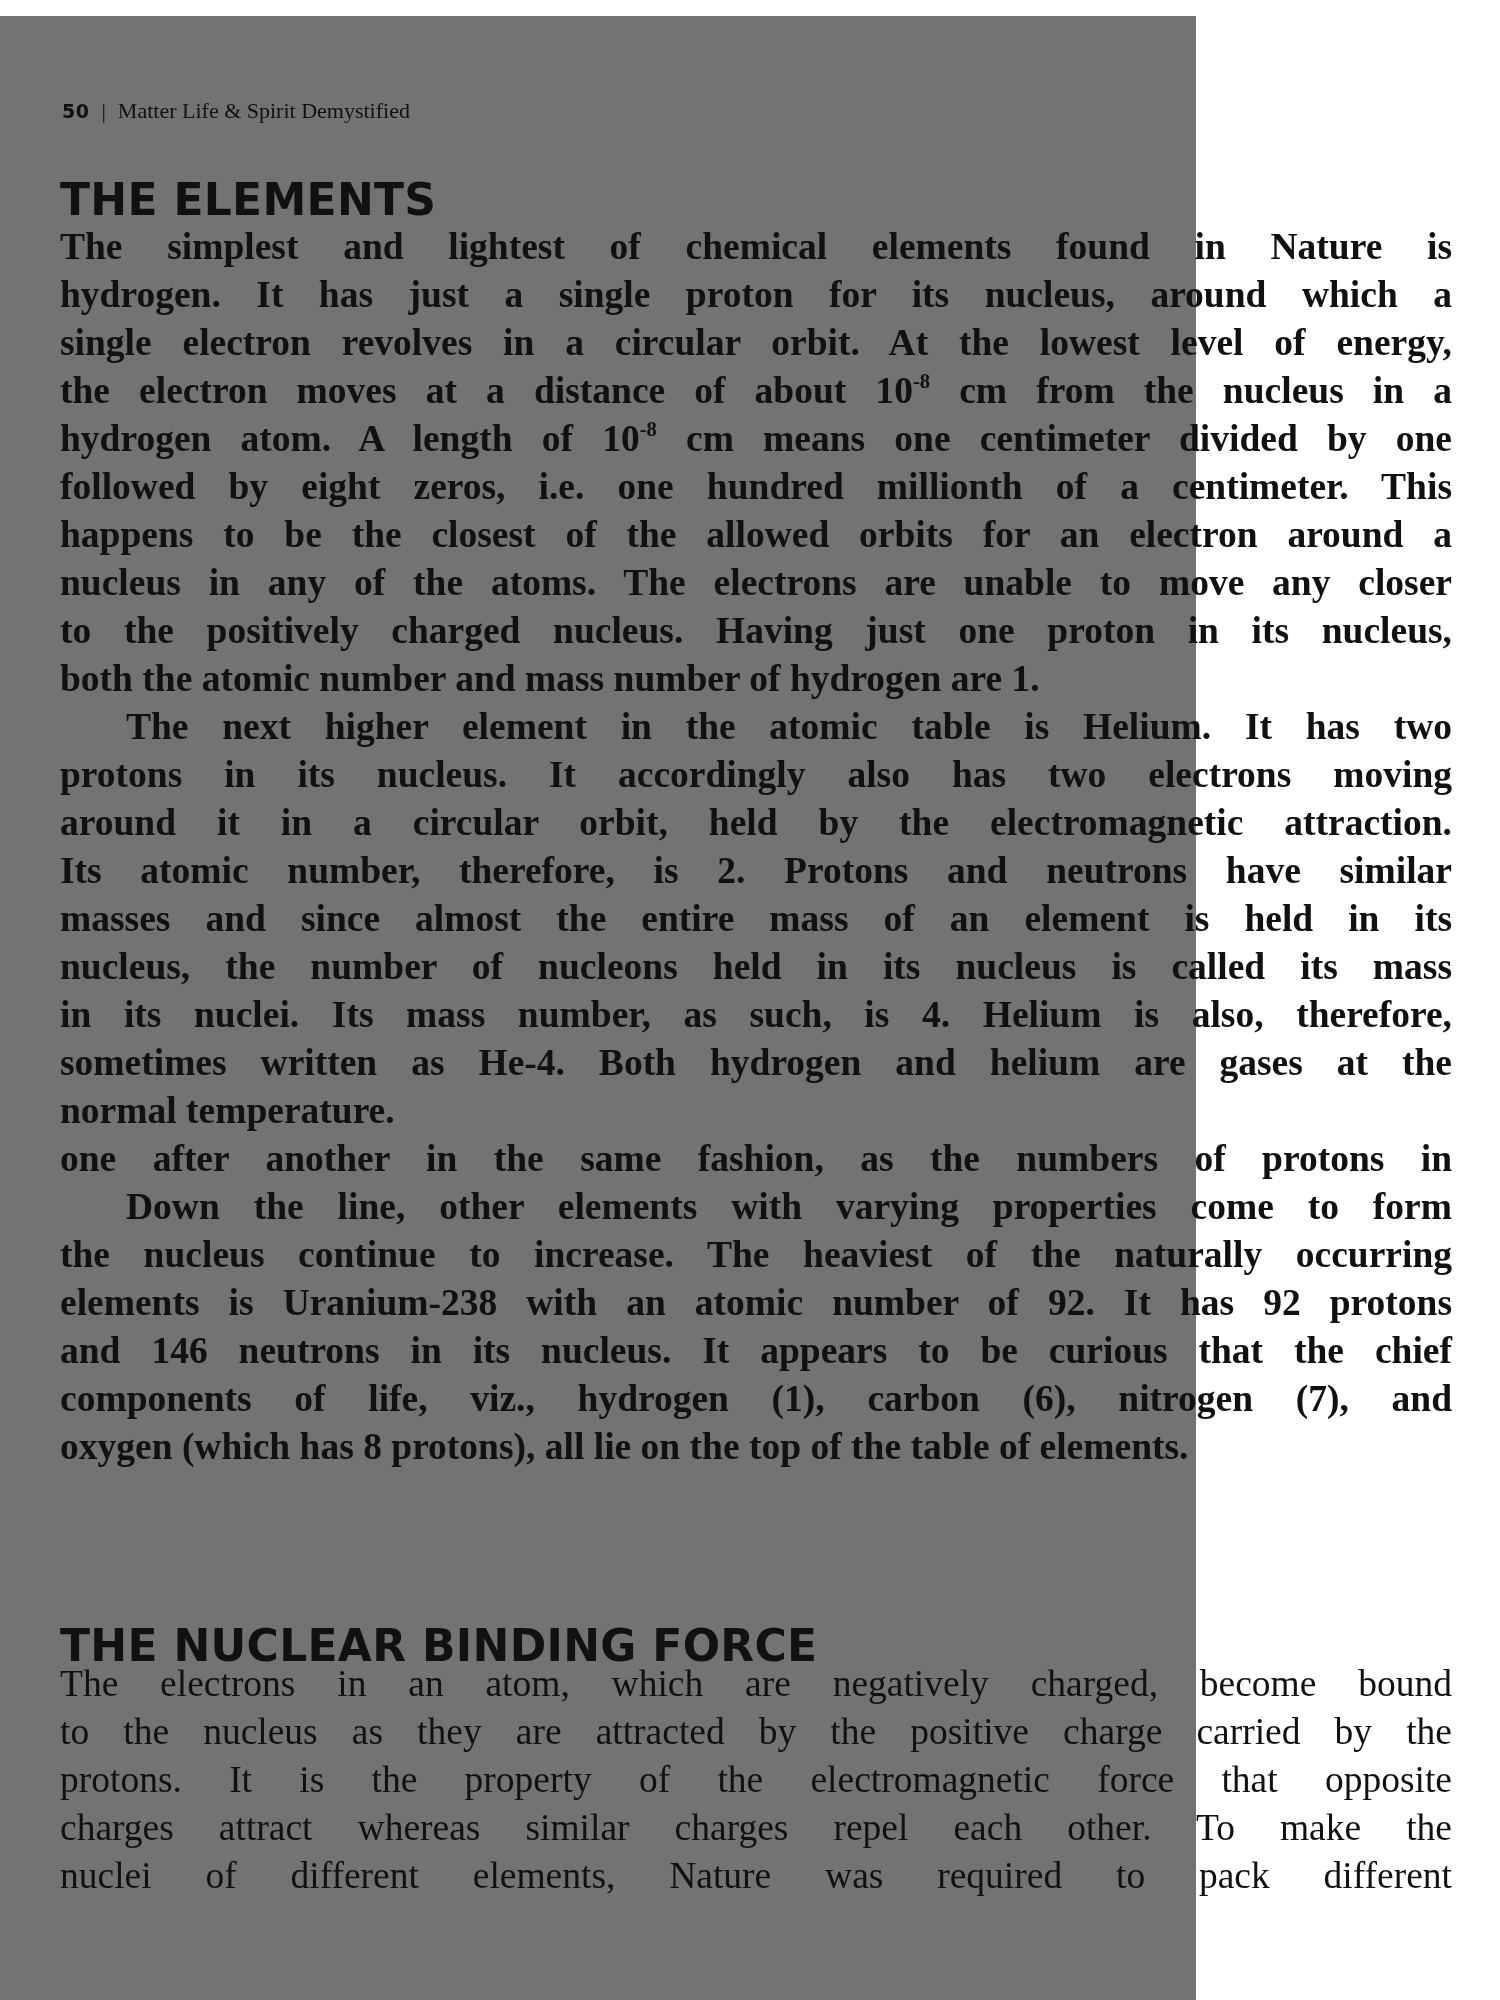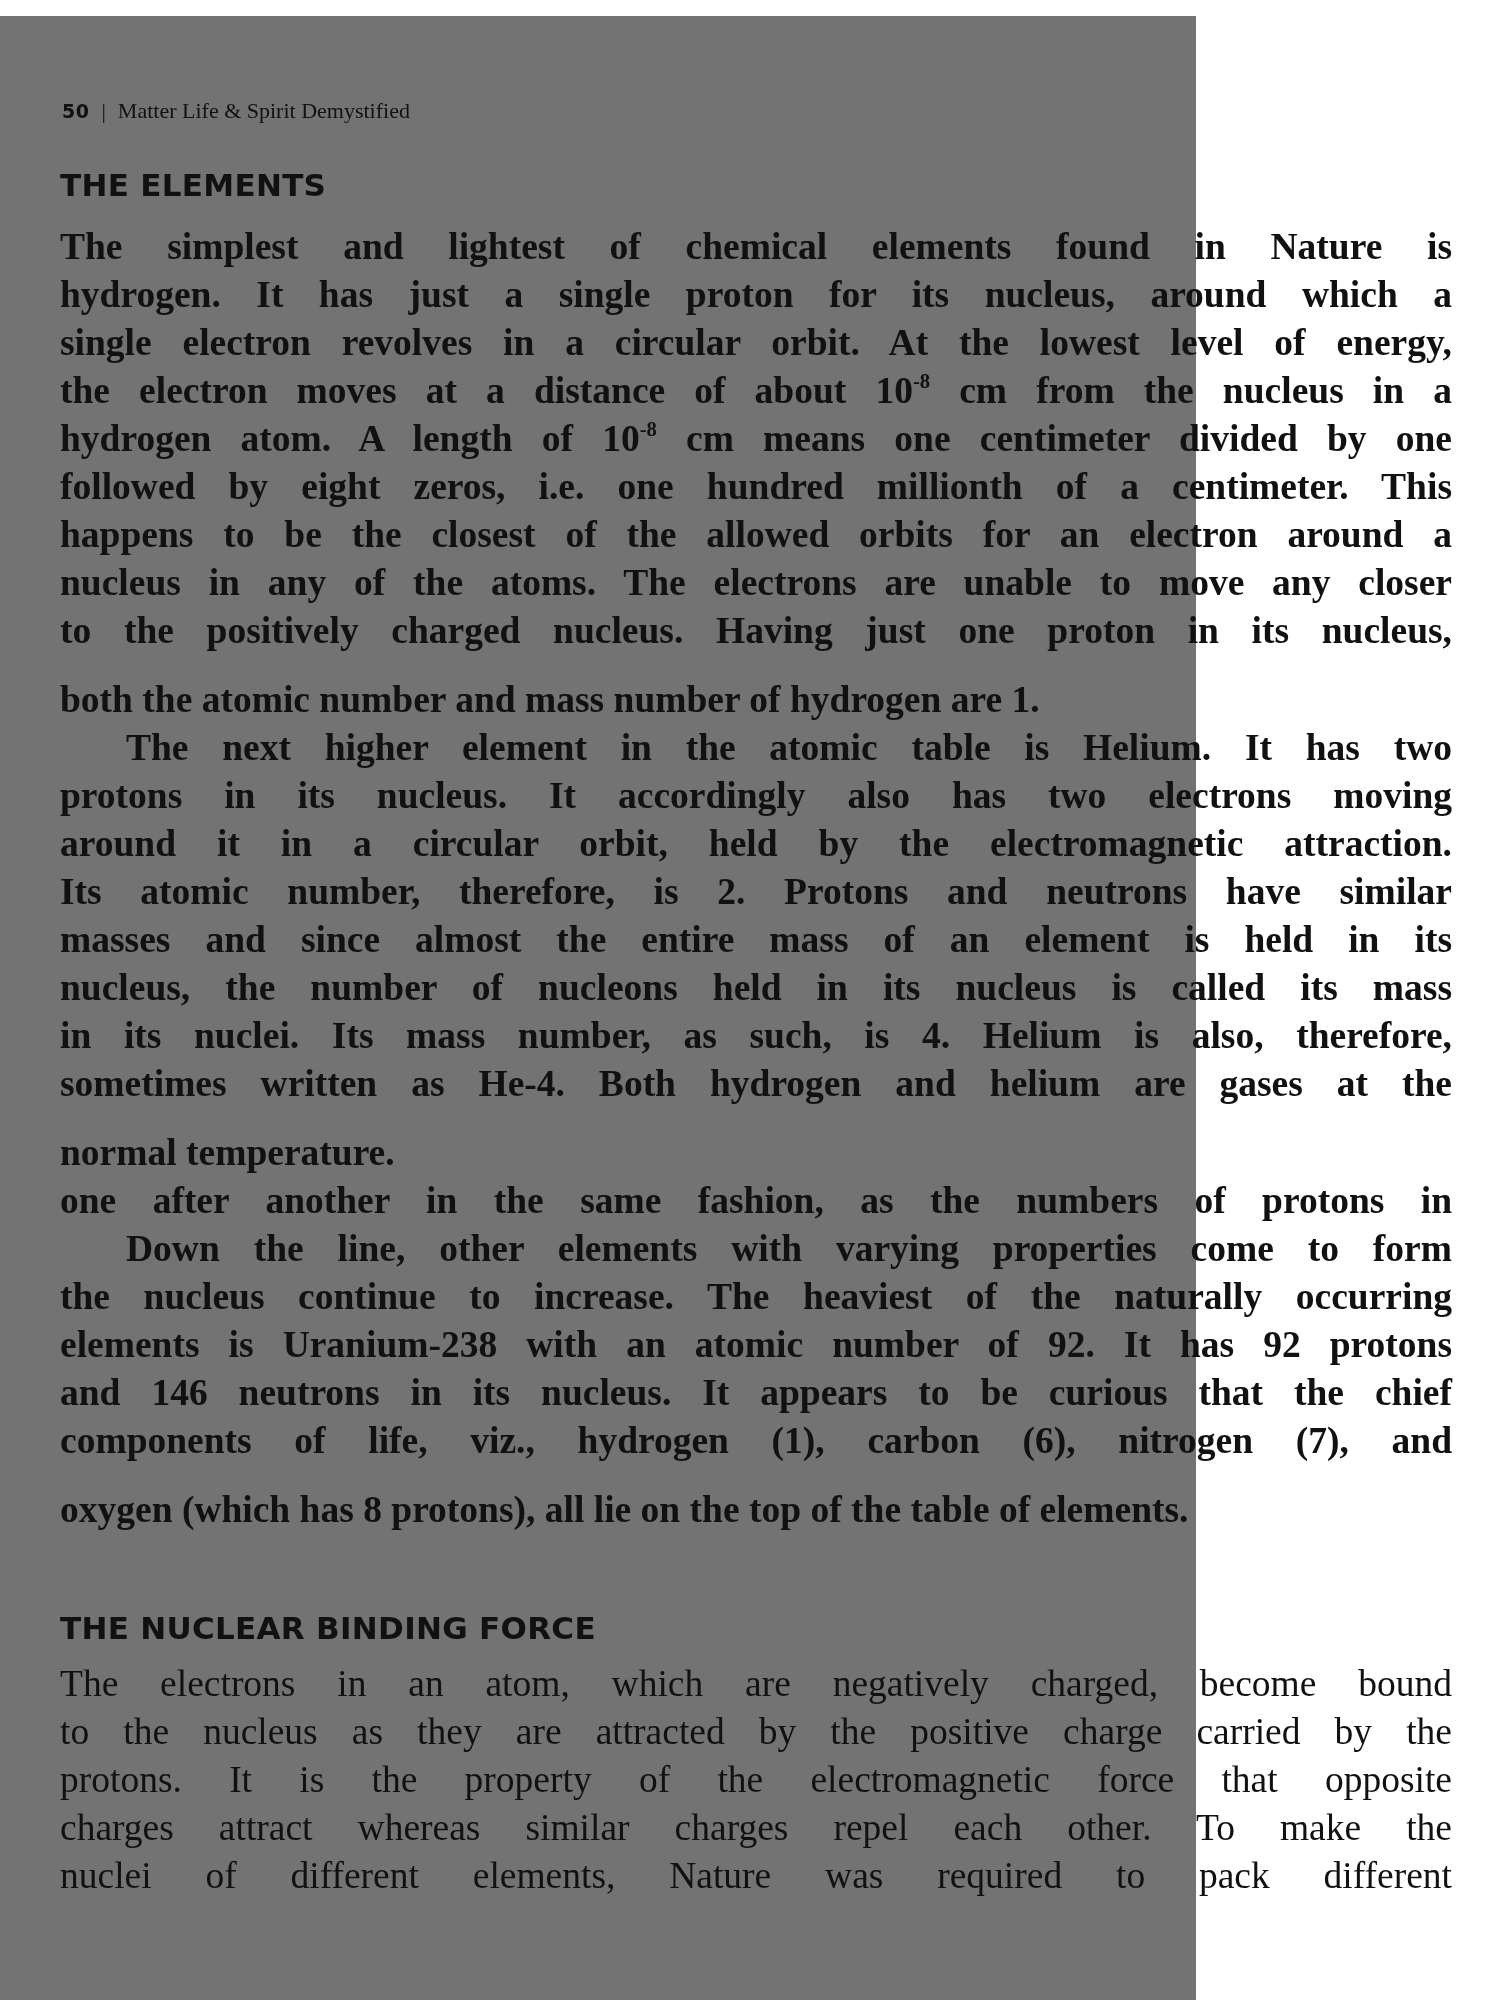--- a/index.html
+++ b/index.html
@@ -43,21 +43,21 @@
     .running-head .book-title {
       font-family: "Liberation Serif", serif;
       font-size: 22px;
       margin-top: 40px;
     }
     .heading {
       position: absolute;
       left: 60px;
       font-family: "DejaVu Sans", sans-serif;
       font-weight: bold;
-      font-size: 31px;
+      font-size: 44px;
       letter-spacing: 0.3px;
       line-height: 1;
       white-space: nowrap;
     }
     #h-elements { top: 133px; }
     #h-binding { top: 1571px; }
 
     .para {
       position: absolute;
       left: 60px;
@@ -69,21 +69,20 @@
     .line {
       display: block;
       height: 48px;
       white-space: nowrap;
       text-align: justify;
       text-align-last: justify;
     }
     .line.last {
       text-align: left;
       text-align-last: left;
-      margin-top: 21px;
     }
     .line.indent {
       padding-left: 66px;
     }
     .line sup {
       font-size: 0.55em;
       line-height: 0;
       vertical-align: 0.75em;
     }
     #p4 { top: 1644px; }

